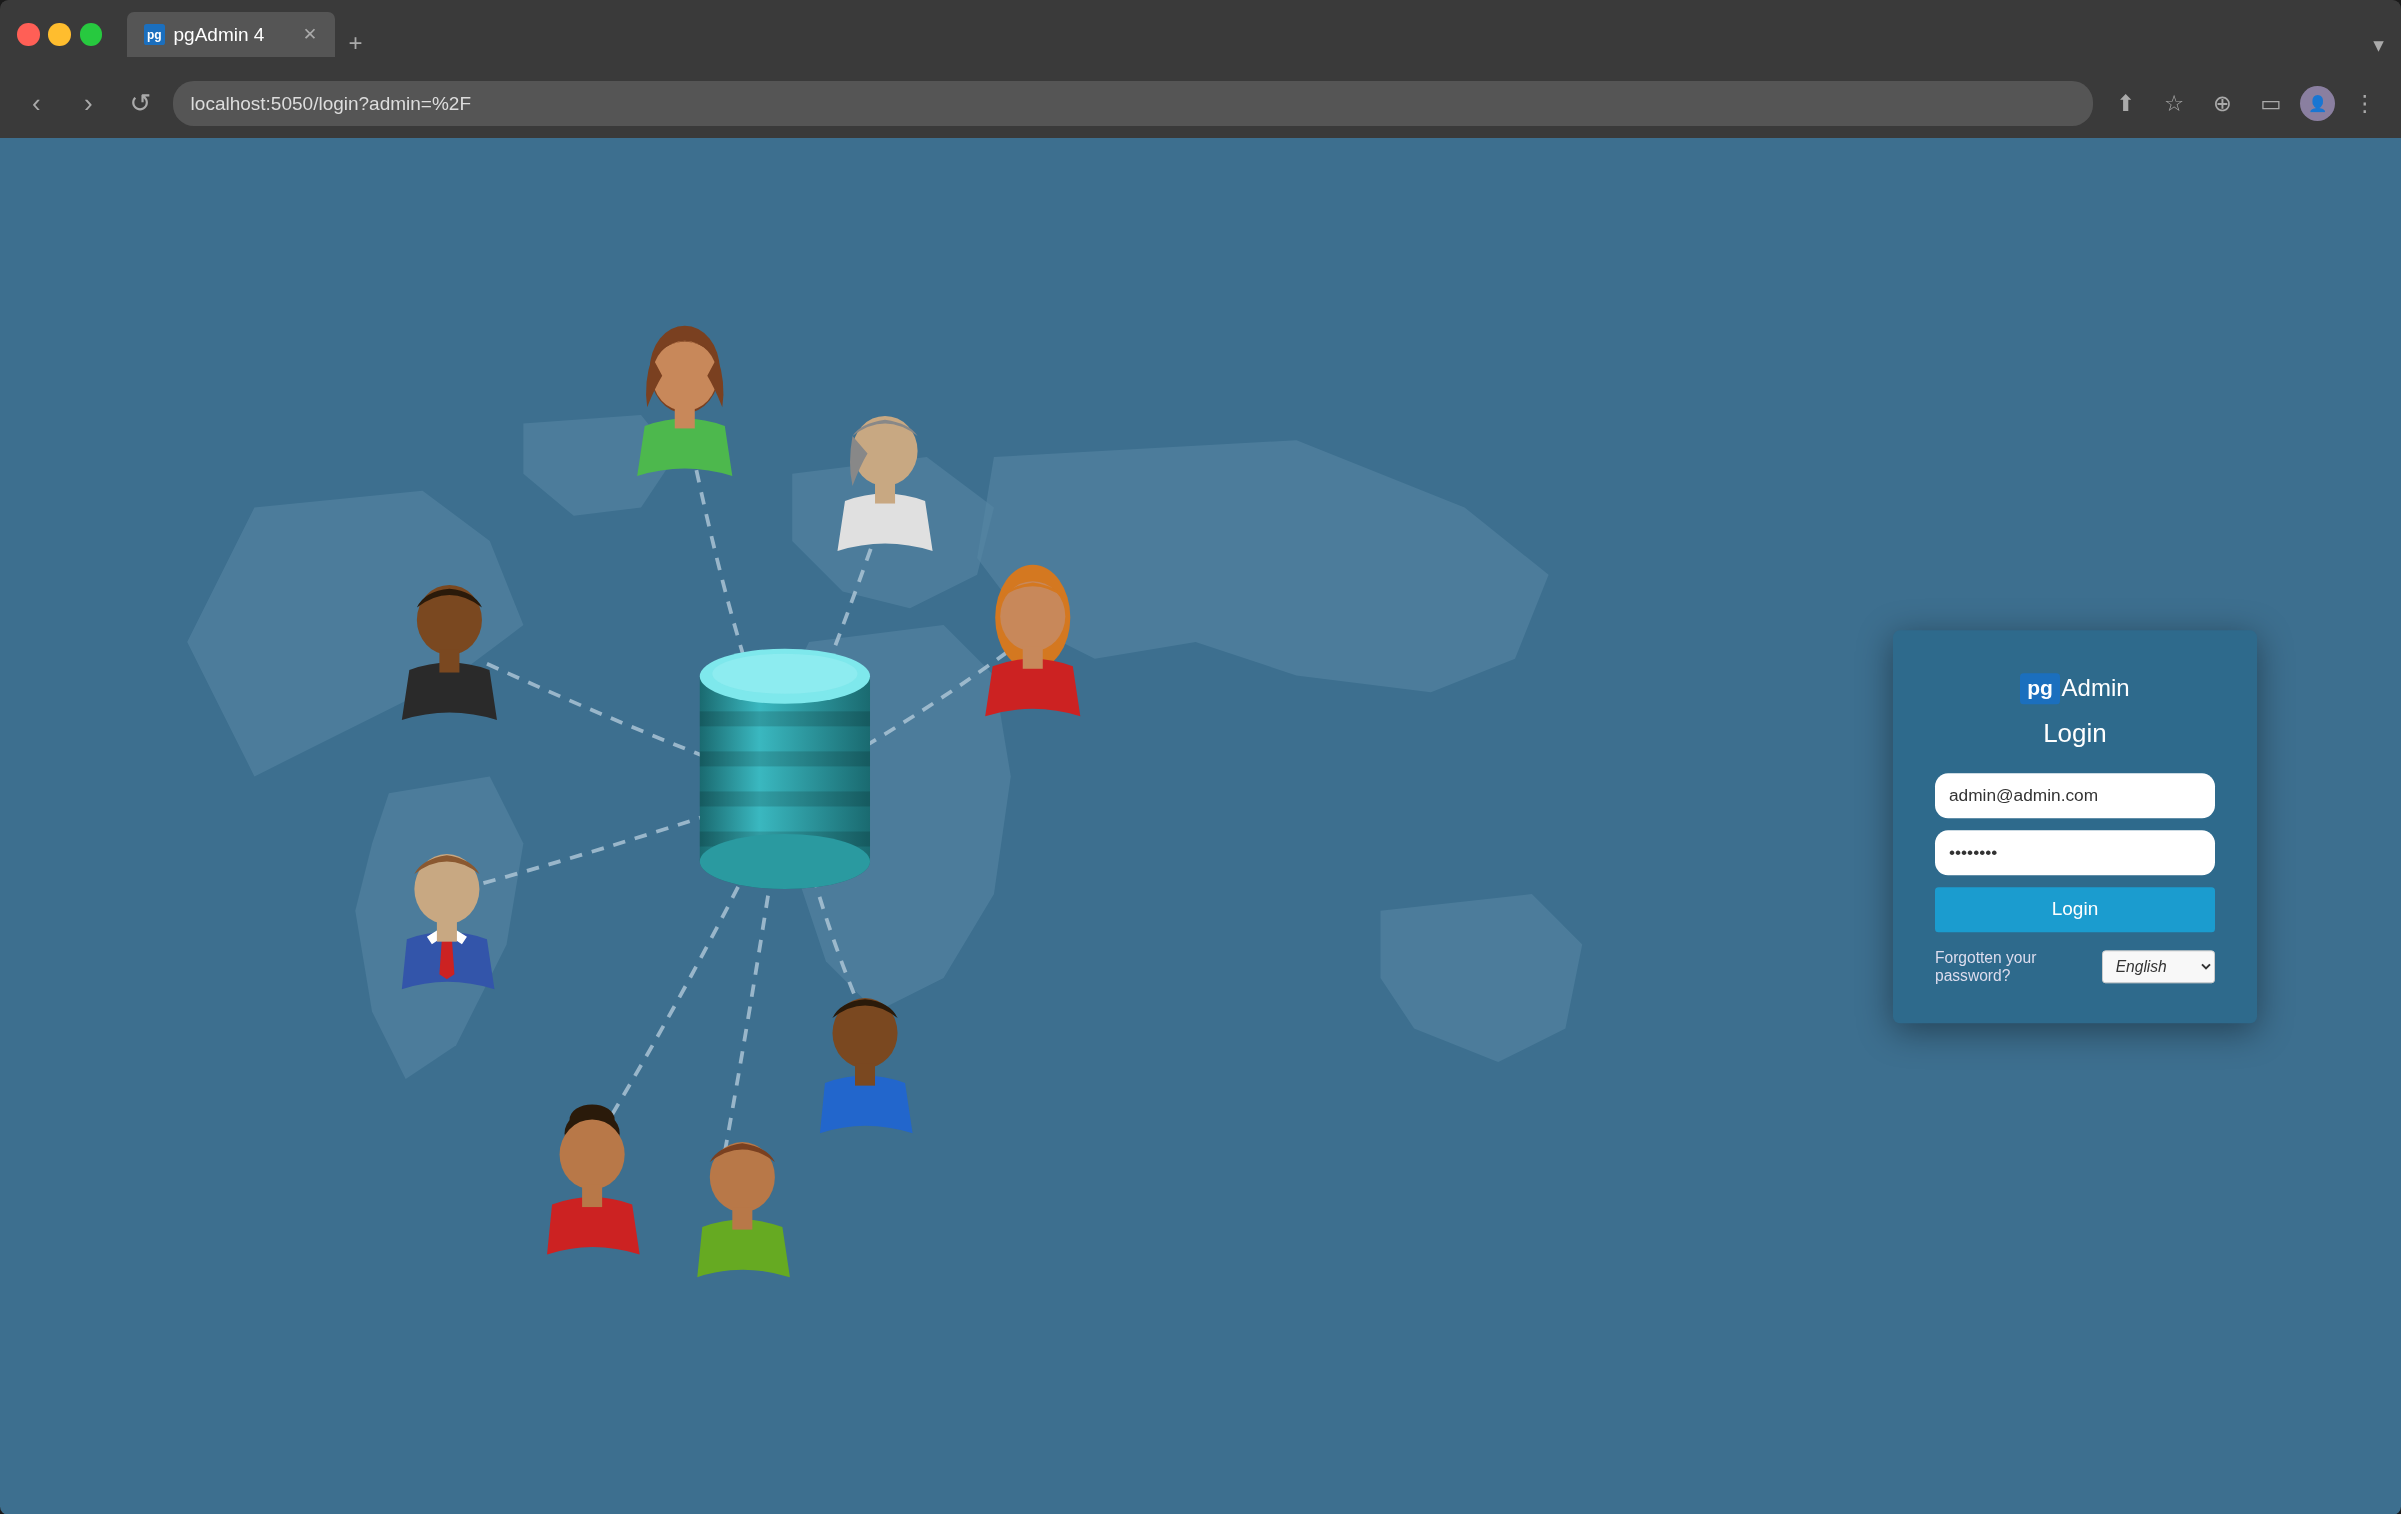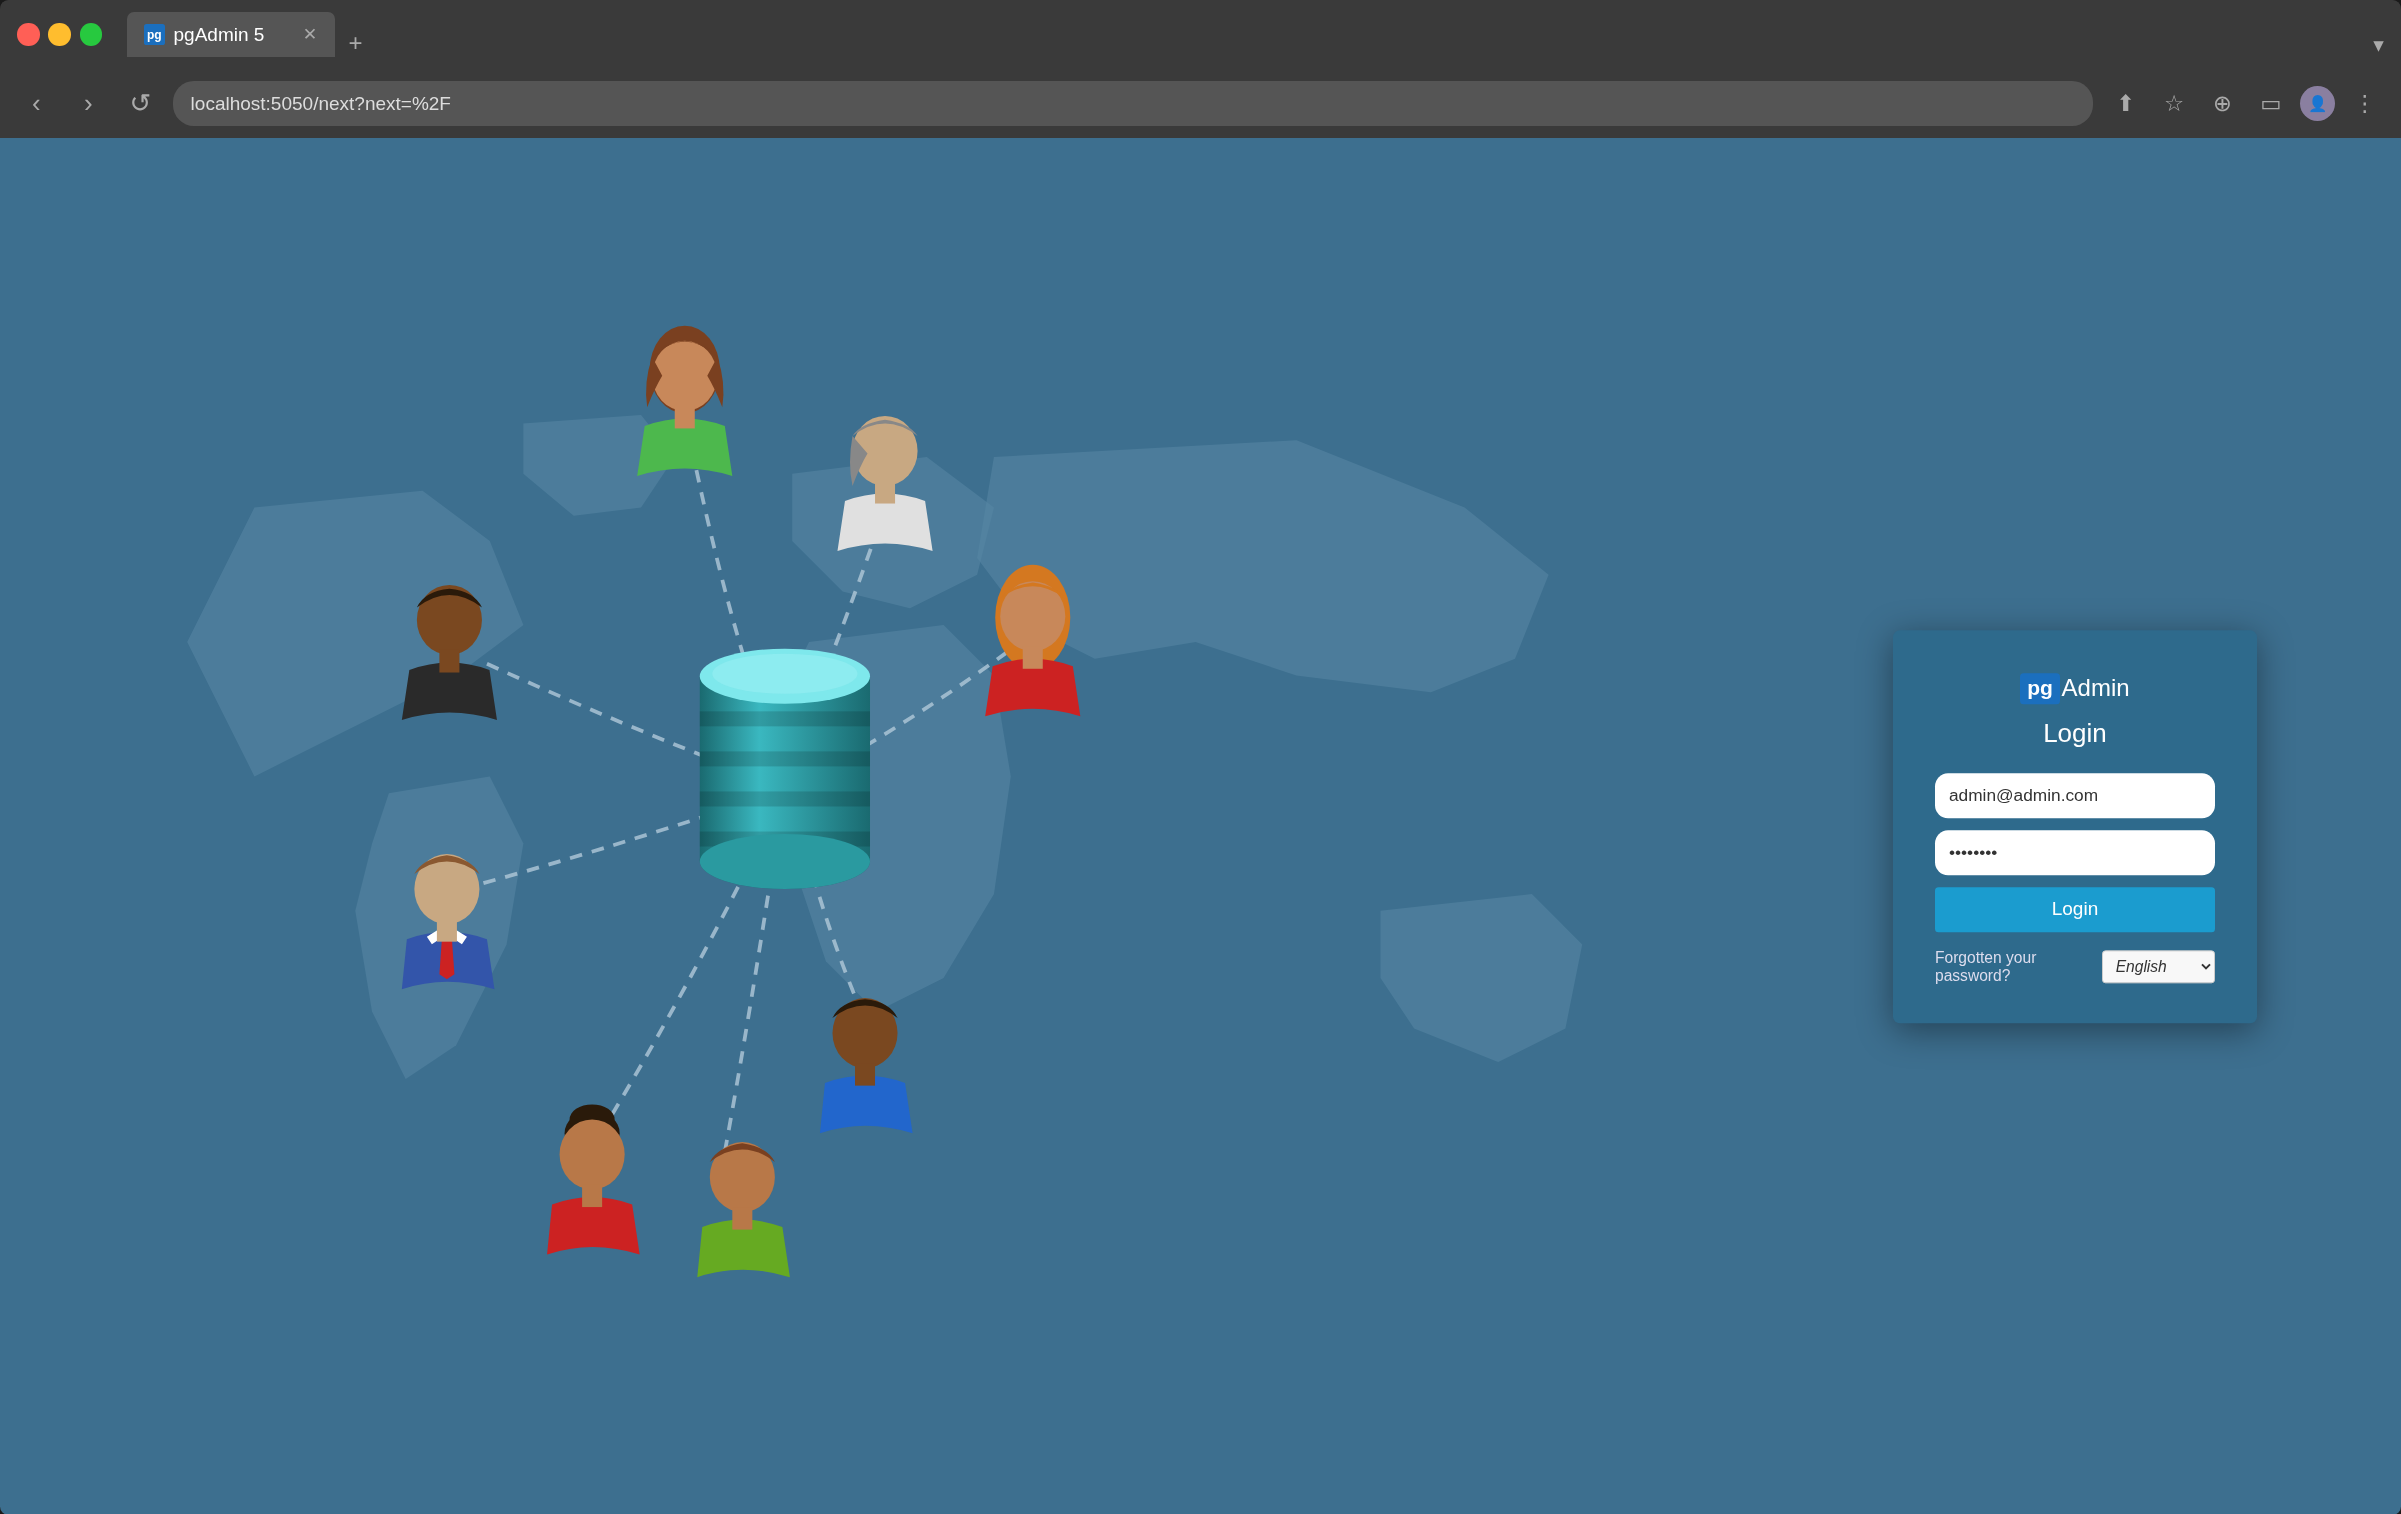--- a/index.html
+++ b/index.html
@@ -62,34 +62,34 @@
 
   <div class="title-bar">
     <div class="traffic-lights">
       <div class="traffic-light tl-red"></div>
       <div class="traffic-light tl-yellow"></div>
       <div class="traffic-light tl-green"></div>
     </div>
     <div class="tabs-bar">
       <div class="tab">
         <div class="tab-favicon">pg</div>
-        <span>pgAdmin 5</span>
+        <span>pgAdmin 4</span>
         <span class="tab-close">✕</span>
       </div>
       <button class="tab-add">+</button>
       <span class="tab-right">▾</span>
     </div>
   </div>
 
   <div class="nav-bar">
     <button class="nav-btn">‹</button>
     <button class="nav-btn">›</button>
     <button class="nav-btn">↺</button>
     <div class="address-bar">
-      <span>localhost:5050/next?next=%2F</span>
+      <span>localhost:5050/login?admin=%2F</span>
     </div>
     <div class="nav-actions">
       <button class="nav-action-btn">⬆</button>
       <button class="nav-action-btn">☆</button>
       <button class="nav-action-btn">⊕</button>
       <button class="nav-action-btn">▭</button>
       <div class="avatar-btn">👤</div>
       <button class="nav-action-btn">⋮</button>
     </div>
   </div>

